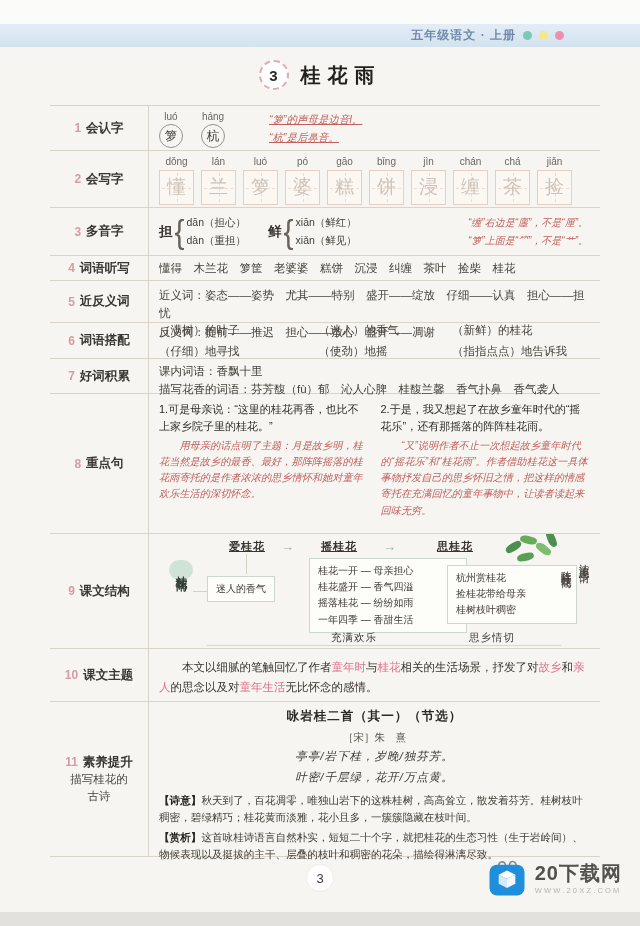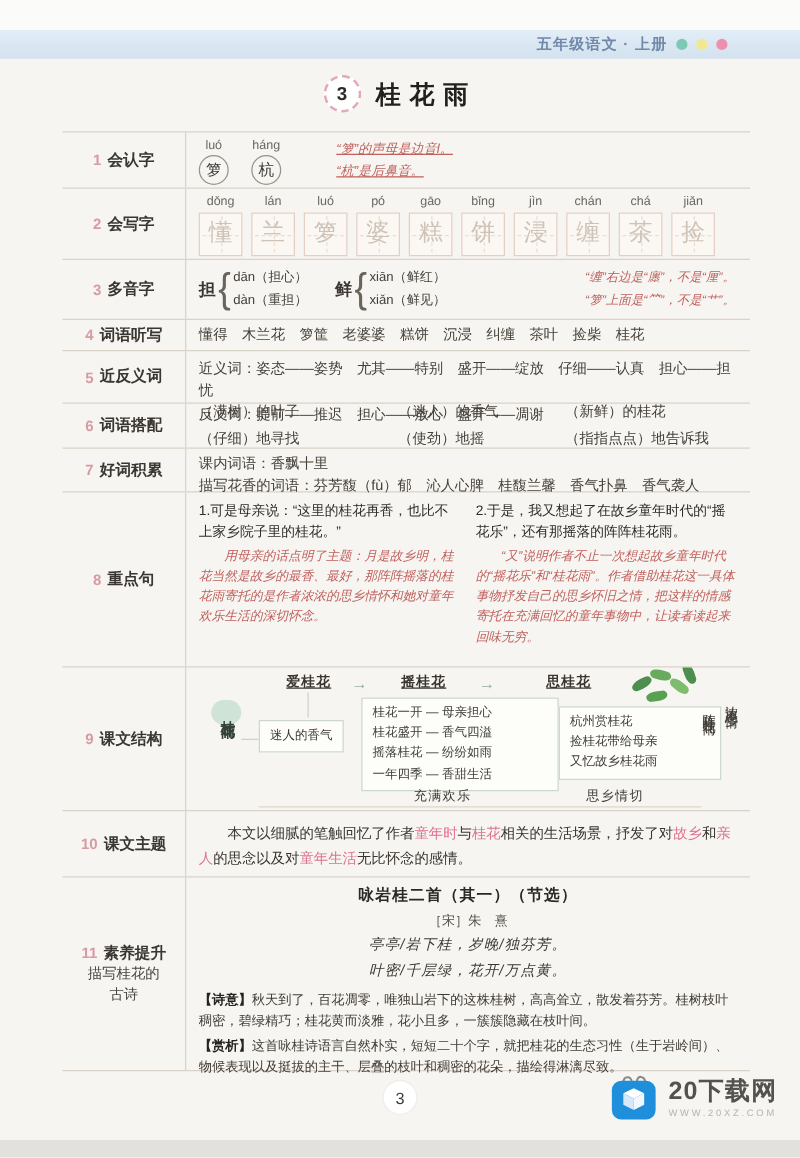--- a/index.html
+++ b/index.html
@@ -4,21 +4,21 @@
 <style>
   html,body{margin:0;padding:0;}
   body{width:640px;height:926px;overflow:hidden;background:#e9e8e5;}
   .page{position:relative;width:640px;height:926px;background:#f6f5f1;
         font-family:"Liberation Sans","DejaVu Sans",sans-serif;color:#45403a;}
   
   .topstrip{position:absolute;top:0;left:0;width:640px;height:24px;background:#fbfbfa;}
   .topbar{position:absolute;top:24px;left:0;width:640px;height:23px;
           background:linear-gradient(#e2edf7,#d3e2ef);
           display:flex;align-items:center;justify-content:flex-end;
-          padding-right:58px;box-sizing:border-box;gap:7px;}
+          padding-right:76px;box-sizing:border-box;gap:7px;}
   .topbar .btitle{font-size:12px;font-weight:600;color:#7089a8;letter-spacing:1px;}
   .dot{width:9px;height:9px;border-radius:50%;display:inline-block;}
   
   .lessonrow{position:absolute;top:60px;left:0;width:640px;display:flex;
              align-items:center;justify-content:center;gap:12px;}
   .lnum{width:26px;height:26px;border:2px dashed #e2aab7;border-radius:50%;
         display:flex;align-items:center;justify-content:center;
         font-size:15px;font-weight:bold;color:#2d2a26;background:#fff;}
   .ltitle{font-size:20px;font-weight:bold;color:#24211d;letter-spacing:7px;}
   
@@ -307,30 +307,30 @@
       <div class="rc rc9">
         <span class="pill vtext">桂花雨</span>
         <div class="conn" style="left:44px;top:57px;width:14px;height:1px"></div>
         <div class="dbox" style="left:58px;top:42px">迷人的香气</div>
         <span class="flowlab" style="left:80px">爱桂花</span>
         <span class="farrow" style="left:132px">→</span>
         <span class="flowlab" style="left:172px">摇桂花</span>
         <span class="farrow" style="left:234px">→</span>
         <span class="flowlab" style="left:288px">思桂花</span>
         <div class="conn" style="left:97px;top:20px;width:1px;height:20px"></div>
-        <div class="dbox" style="left:140px;top:24px;width:140px">
+        <div class="dbox" style="left:160px;top:24px;width:140px">
           <div>桂花一开 — 母亲担心</div>
           <div>桂花盛开 — 香气四溢</div>
           <div>摇落桂花 — 纷纷如雨</div>
           <div>一年四季 — 香甜生活</div>
         </div>
         <div class="dbox" style="left:298px;top:31px;width:112px">
           <div>杭州赏桂花</div>
           <div>捡桂花带给母亲</div>
-          <div>又忆故乡桂花雨</div>
+          <div>桂树枝叶稠密</div>
         </div>
         <span class="blab" style="left:182px">充满欢乐</span>
         <span class="blab" style="left:320px">思乡情切</span>
         <div class="conn" style="left:58px;top:111px;width:354px;height:1px;background:#ddd6cb"></div>
         <span class="sidev vtext" style="left:409px;top:28px">阵阵桂花雨</span>
         <span class="sidev vtext" style="left:427px;top:22px">浓浓思乡情</span>
         <span class="leaf" style="left:356px;top:9px;background:#4c8f4e;transform:rotate(-25deg)"></span>
         <span class="leaf" style="left:371px;top:2px;background:#69ab5c;transform:rotate(18deg)"></span>
         <span class="leaf" style="left:386px;top:11px;background:#7fbd6e;transform:rotate(42deg)"></span>
         <span class="leaf" style="left:368px;top:19px;background:#58a052;transform:rotate(-6deg)"></span>

